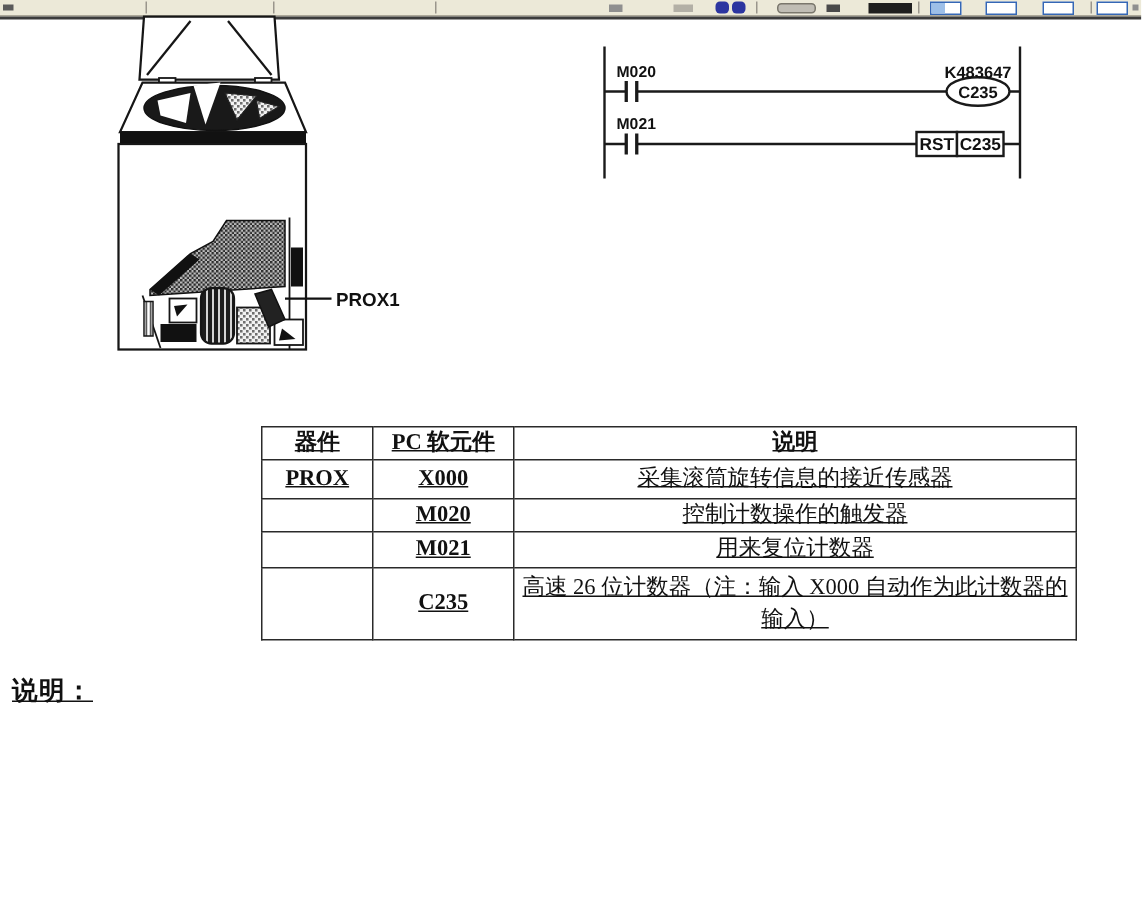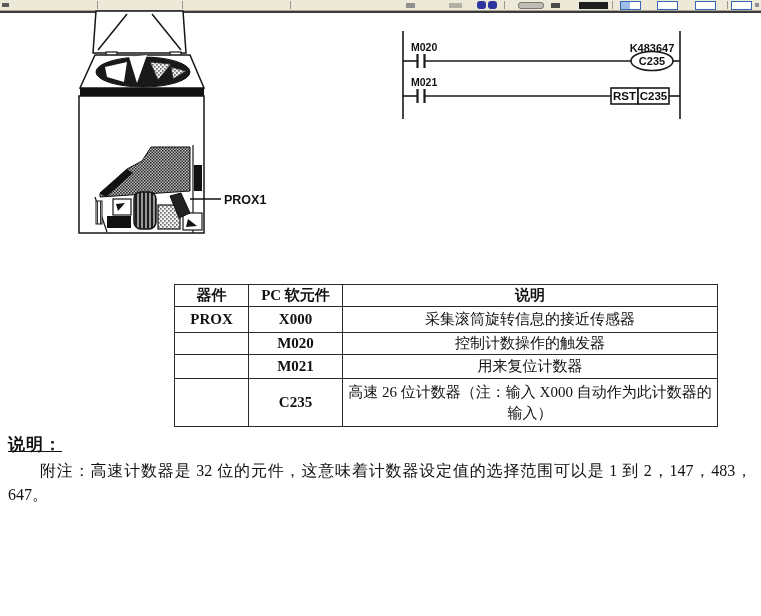--- a/index.html
+++ b/index.html
@@ -16,29 +16,29 @@
   .pgico .half{position:absolute;left:0;top:0;width:9px;height:100%;background:#9dbfe8;}
   .page-divider{position:absolute;left:0;top:11px;width:761px;height:2px;background:#3c3c3c;}
 
   
   .machine{position:absolute;left:58px;top:10px;width:215px;height:228px;}
   .ladder{position:absolute;left:393px;top:28px;width:292px;height:95px;}
   .ladder text,.machine text{font-family:"Liberation Sans",sans-serif;font-weight:bold;fill:#111;}
 
   
   .dev-table{position:absolute;left:174px;top:284px;width:544px;border-collapse:collapse;
-             table-layout:fixed;font-size:15px;color:#111;}
+             table-layout:fixed;font-size:15px;color:#111;text-decoration:underline;}
   .dev-table th,.dev-table td{border:1.5px solid #2a2a2a;text-align:center;padding:0 4px;
              font-weight:bold;line-height:1.35;}
   .dev-table td.desc{font-weight:normal;}
 
   
   .explain{position:absolute;left:8px;top:433px;width:744px;}
   .explain-heading{display:inline-block;font-size:17px;font-weight:bold;
-             text-decoration:underline;letter-spacing:1px;margin-bottom:3px;}
+             text-decoration:underline;letter-spacing:1px;margin-bottom:3px;margin-top:16px;}
   .explain p{margin:0;font-size:16px;line-height:23.5px;text-align:justify;text-indent:32px;}
 </style>
 </head>
 <body>
 
 <div class="screen">
 
   <div class="toolbar">
     <div class="frag" style="left:2px;top:3px;width:7px;height:4px;background:#5a5a5a;"></div>
     <div class="sep" style="left:97px;"></div>
@@ -184,16 +184,15 @@
     <tr style="height:48px">
       <td></td>
       <td>C235</td>
       <td class="desc">高速 26 位计数器（注：输入 X000 自动作为此计数器的输入）</td>
     </tr>
   </tbody>
     </table>
 
   <div class="explain">
     <div class="explain-heading">说明：</div>
-    <p>附注：高速计数器是 32 位的元件，这意味着计数器设定值的选择范围可以是 1 到 2，147，483，647。</p>
   </div>
 
 </div>
 
 </body></html>

